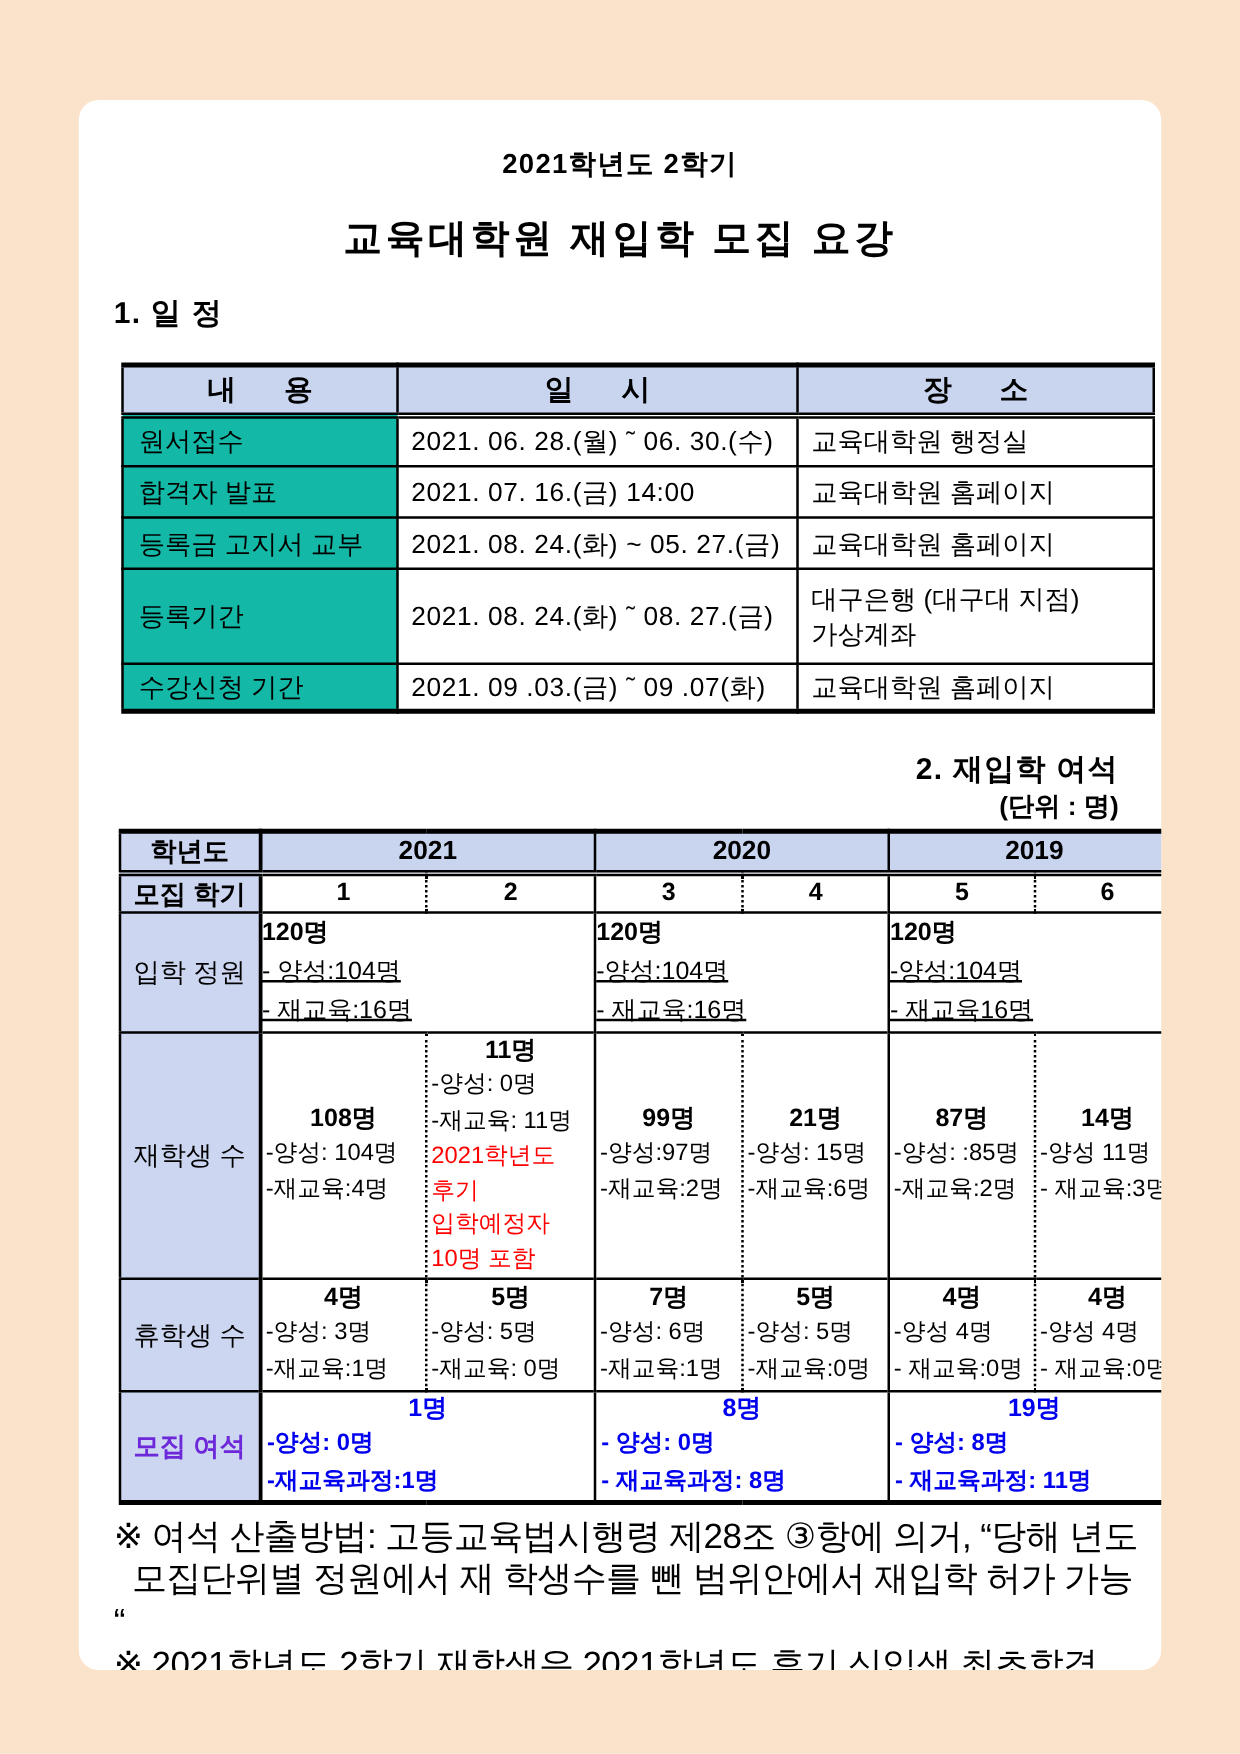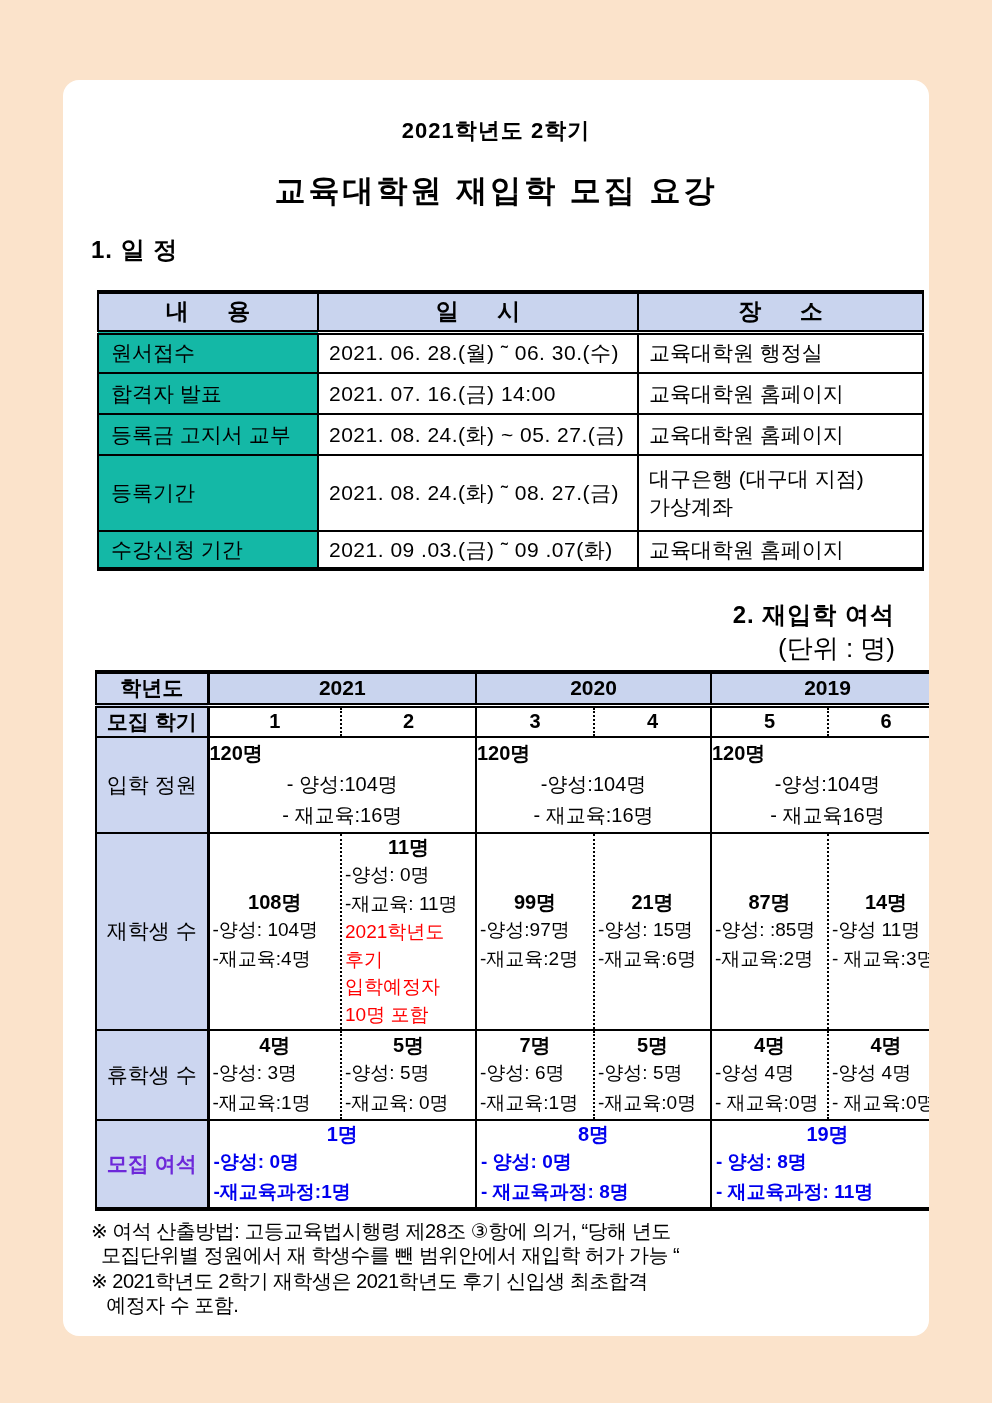--- a/index.html
+++ b/index.html
@@ -40,21 +40,21 @@
   .t1 td.dt  { padding-left:10px; letter-spacing:0.5px; }
   .t1 td.pl  { padding-left:10px; }
   .t1 tr.r    td { height:41px; }
   .t1 tr.tall td { height:76px; }
   .t1 tr.last td { height:38px; }
 
   
   .sec2-row { display:flex; justify-content:space-between; align-items:flex-end;
               margin:28px 34px 0 30px;flex-direction:column; }
   .sec2 { font-size:24px; font-weight:bold; letter-spacing:1px; }
-  .unit { font-size:26px; }
+  .unit { font-size:21px;font-weight:bold; }
 
   
   .t2 {
     margin:4px 0 0 32px; width:848px;
     border-top:4px solid #000; border-bottom:4px solid #000;
     border-left:2px solid #000; border-right:2px solid #000;
   }
   .t2 td { border-top:2px solid #000; vertical-align:middle; font-size:20px; }
   .t2 td.lbl {
     background:#ccd6f0; border-right:3px solid #000;
@@ -70,26 +70,26 @@
   .t2 tr.rquota td { height:96px; }
   .t2 tr.renr  td { height:183px; }
   .t2 tr.rleave td { height:90px; }
   .t2 tr.rvac  td { height:88px; color:#0000ee; font-weight:bold; }
   .t2 tr.rvac  td.lbl { color:#6d28d9; }
 
   .tot { text-align:center; font-weight:bold; font-size:20px; line-height:1.3; }
   .tot-n { text-align:left; font-weight:bold; font-size:20px; line-height:1.55; }
   .ml { white-space:pre-line; }
   .body { text-align:left; padding-left:3px; font-size:19px; line-height:1.55; }
-  .bodyc { text-align:center; font-size:20px; line-height:1.55; }
+  .bodyc { font-size:20px; line-height:1.55;text-decoration:underline; }
   .red { color:#ff0000; text-align:left; padding-left:3px; font-size:19px; line-height:1.45; }
   .vac-body { text-align:left; padding-left:4px; font-size:19px; line-height:1.6; }
 
   
-  .notes { margin:8px 0 0 28px; width:820px; font-size:20px; line-height:1.2;
+  .notes { margin:8px 0 0 28px; width:820px; font-size:28px; line-height:1.2;
            letter-spacing:-0.5px; }
   .notes p { white-space:pre-line; margin-bottom:2px; }
 </style>
 </head>
 <body>
 
 <div class="sheet">
   <div class="inner">
 
     <div class="subtitle">2021학년도 2학기</div>

